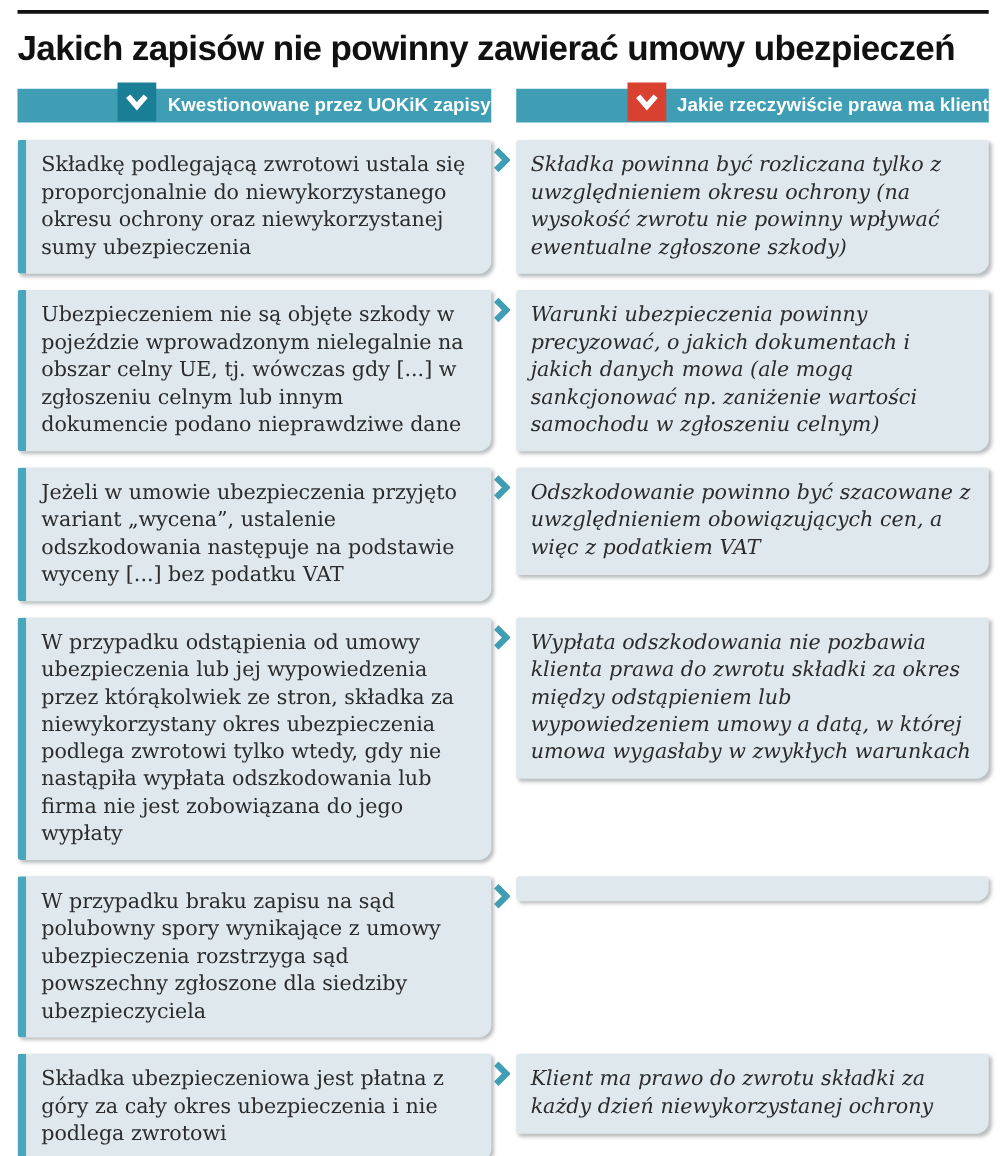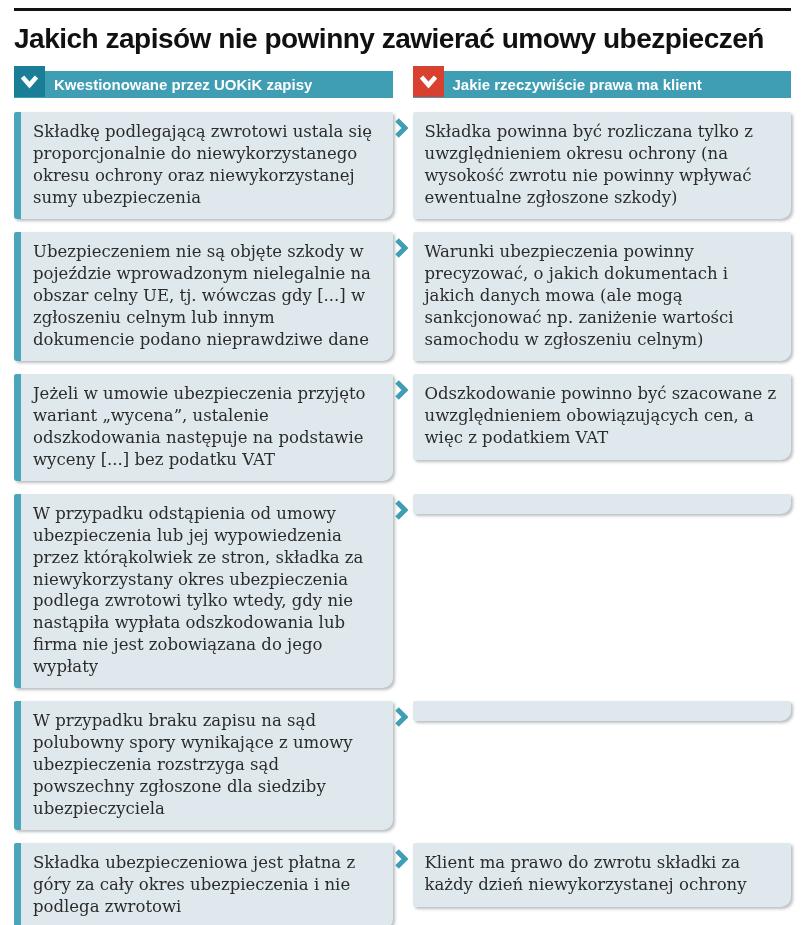--- a/index.html
+++ b/index.html
@@ -44,20 +44,21 @@
     background: #3f9db4;
     height: 27px;
     display: flex;
     align-items: center;
     gap: 9px;
     color: #ffffff;
     font-family: "Liberation Sans", sans-serif;
     font-weight: 700;
     font-size: 15px;
     position: relative;
+    justify-content: flex-end;
   }
   .hdr-icon {
     width: 31px;
     height: 31px;
     margin-top: -6px;
     display: flex;
     align-items: center;
     justify-content: center;
     flex: 0 0 31px;
   }
@@ -79,20 +80,21 @@
     line-height: 1.32;
   }
   .box p {
     margin: 0;
   }
   .box.left-box {
     border-left: 7px solid #4aa6bb;
   }
   .box.right-box {
     position: relative;
+    font-style: italic;
   }
   .chev {
     position: absolute;
     left: -19px;
     top: 6px;
     width: 14px;
     height: 20px;
     display: block;
   }
 </style>
@@ -164,20 +166,21 @@
 
     <div class="box left-box">
       <p>W przypadku odstąpienia od umowy ubezpieczenia lub jej wypowiedzenia przez którąkolwiek ze stron, składka za niewykorzystany okres ubezpieczenia podlega zwrotowi tylko wtedy, gdy nie nastąpiła wypłata odszkodowania lub firma nie jest zobowiązana do jego wypłaty</p>
     </div>
     <div class="box right-box">
       <span class="chev">
         <svg width="14" height="20" viewBox="0 0 14 20">
             <path d="M3 2 L11 10 L3 18" fill="none" stroke="#3f9db4" stroke-width="5"></path>
           </svg>
       </span>
+      <p>Wypłata odszkodowania nie pozbawia klienta prawa do zwrotu składki za okres między odstąpieniem lub wypowiedzeniem umowy a datą, w której umowa wygasłaby w zwykłych warunkach</p>
     </div>
 
     <div class="box left-box">
       <p>W przypadku braku zapisu na sąd polubowny spory wynikające z umowy ubezpieczenia rozstrzyga sąd powszechny zgłoszone dla siedziby ubezpieczyciela</p>
     </div>
     <div class="box right-box">
       <span class="chev">
         <svg width="14" height="20" viewBox="0 0 14 20">
             <path d="M3 2 L11 10 L3 18" fill="none" stroke="#3f9db4" stroke-width="5"></path>
           </svg>

